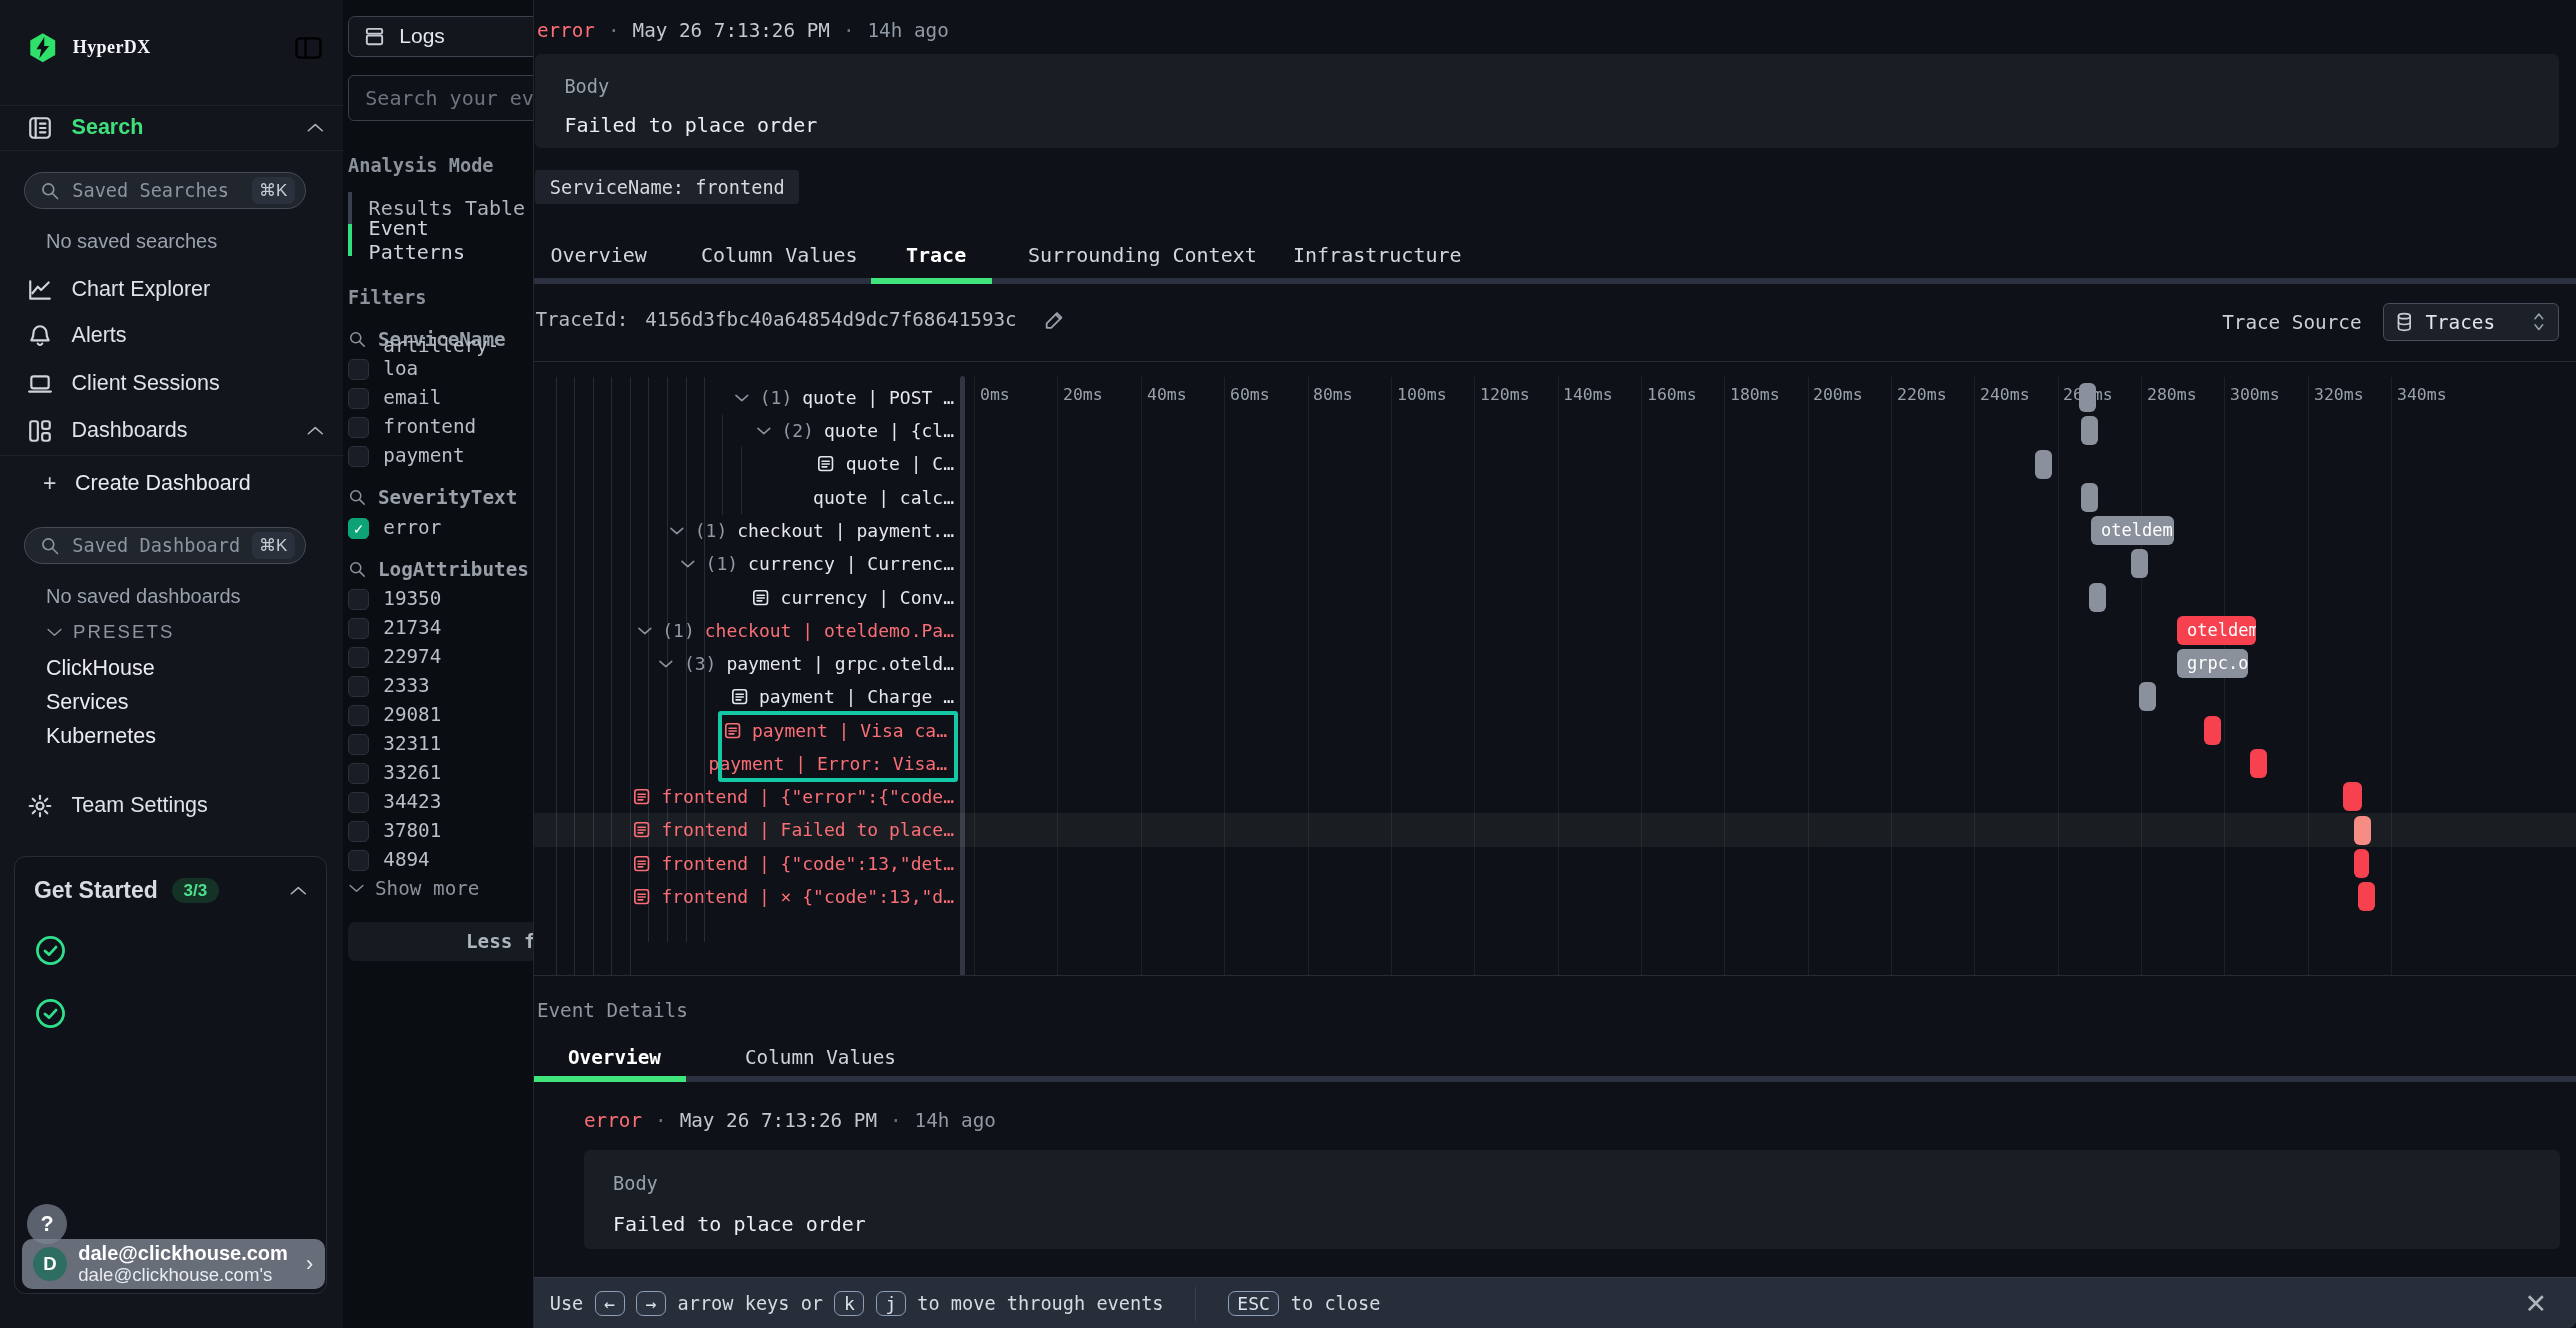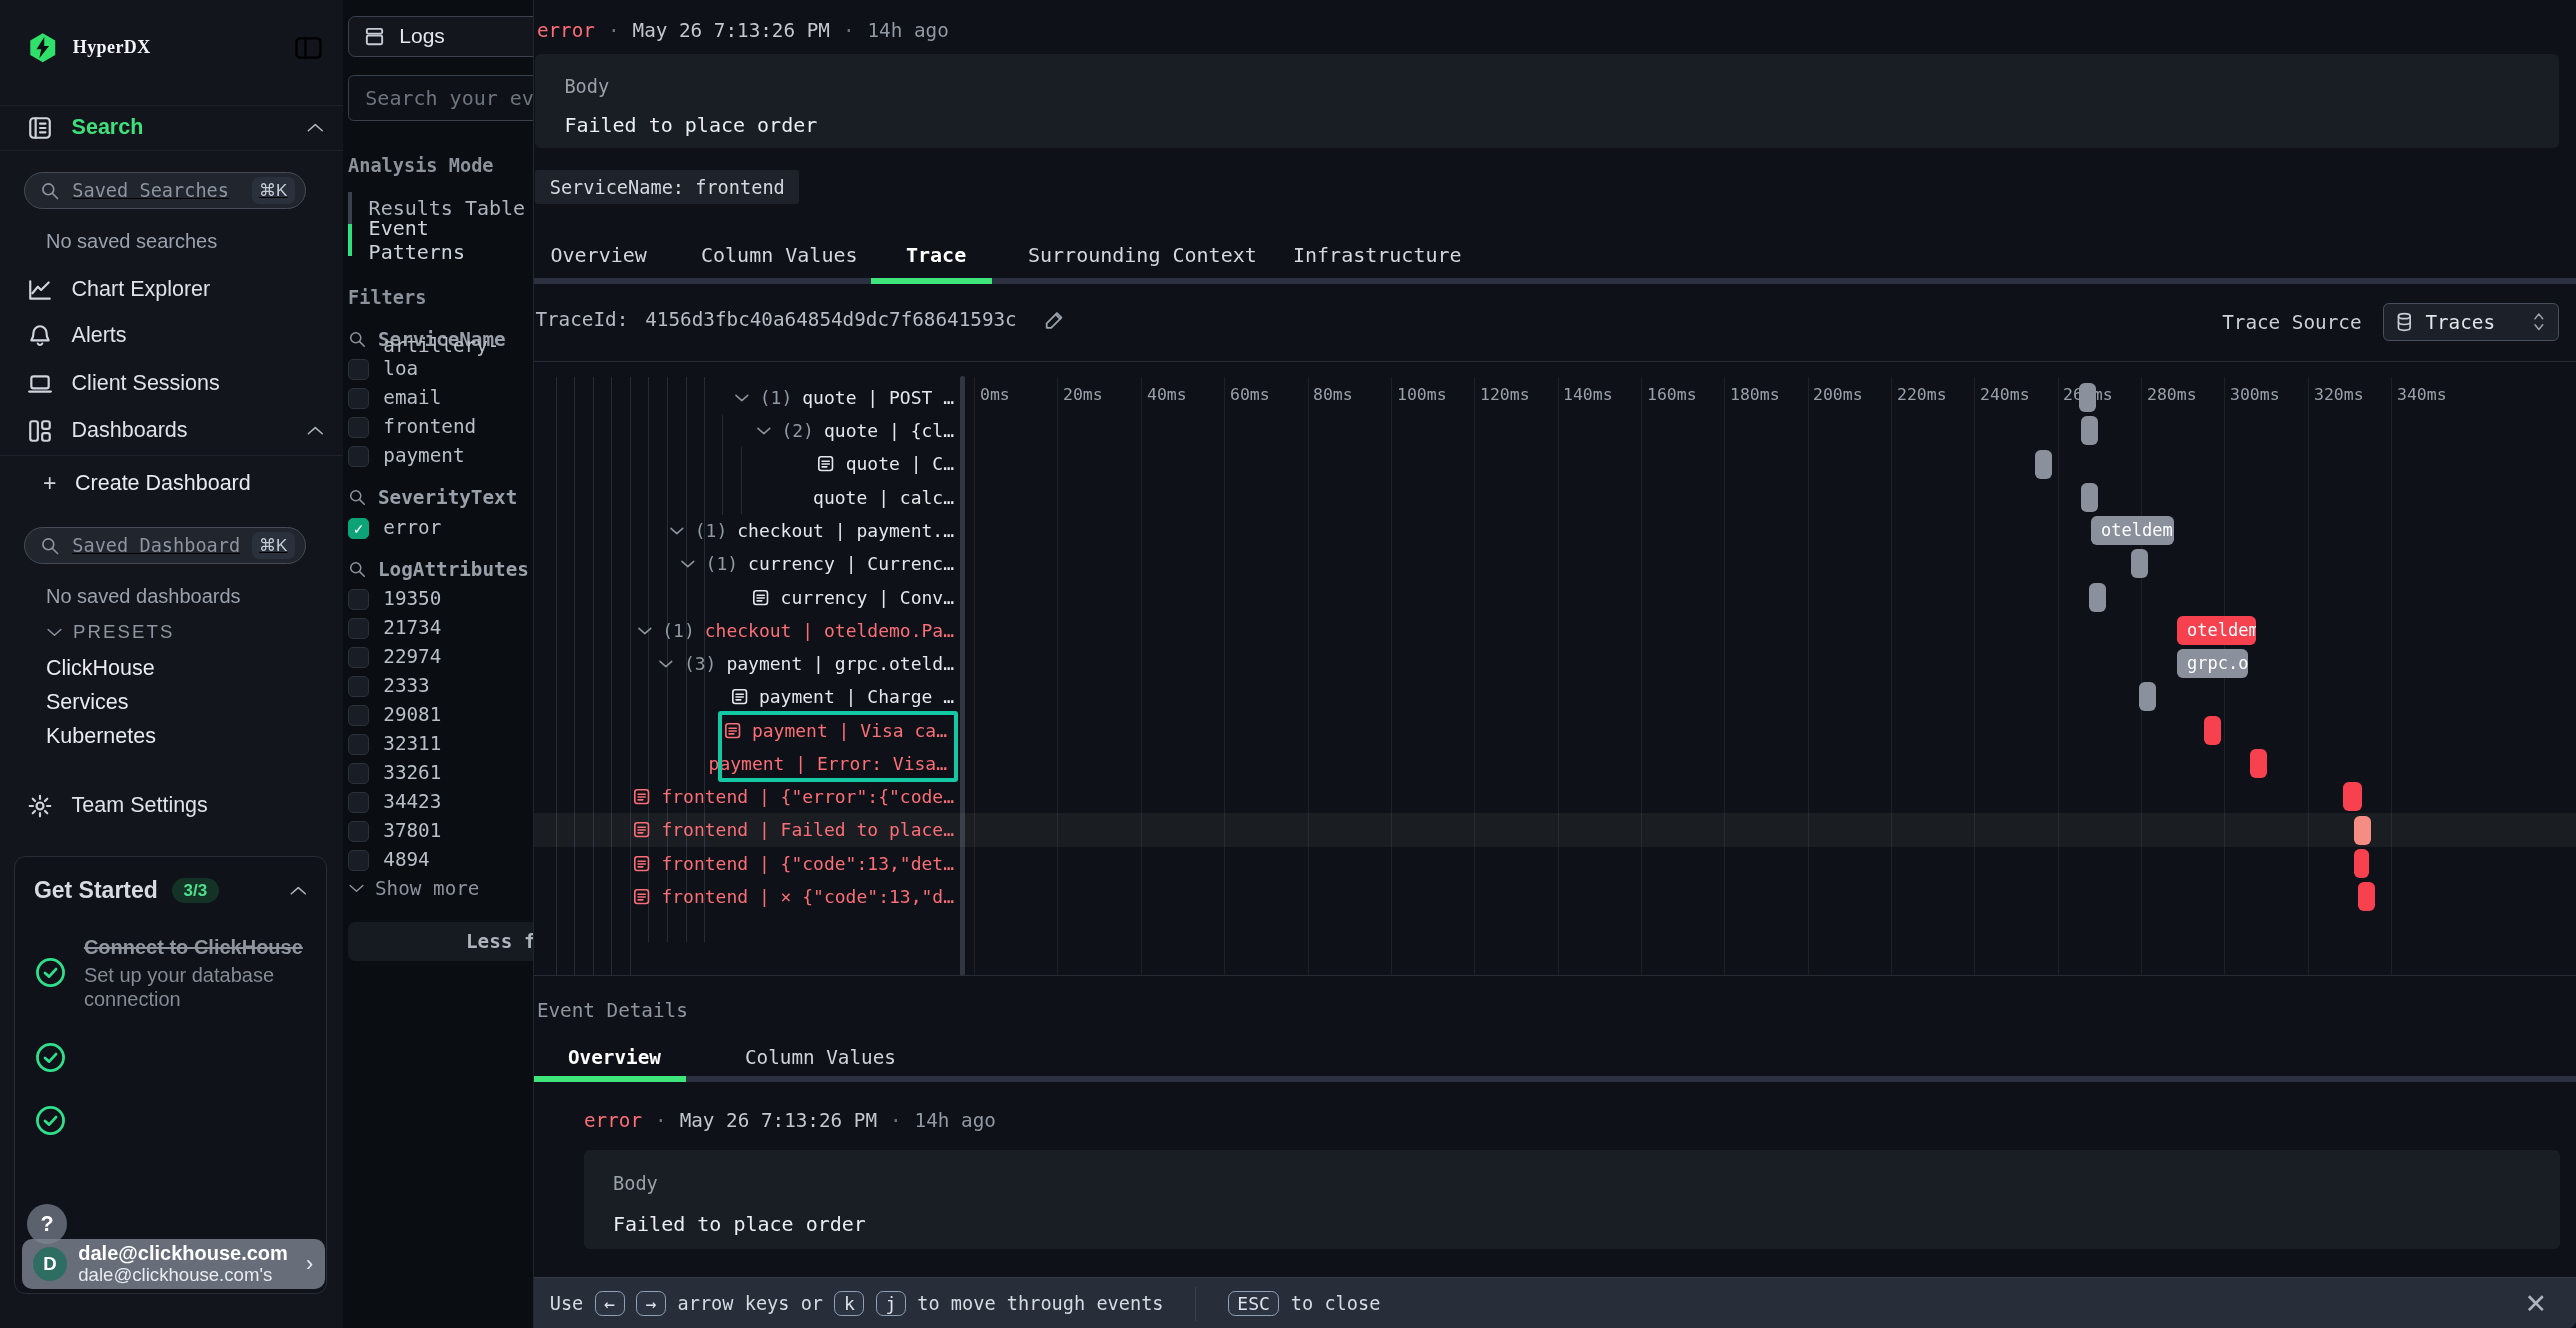--- a/index.html
+++ b/index.html
@@ -16,21 +16,21 @@
   svg{display:block;}
 
   
   .sidebar{position:absolute;left:0;top:0;width:343px;height:1328px;background:var(--sbbg);border-right:1.4px solid #1e232c;}
   .sb-divider{position:absolute;left:0;width:343px;height:1.4px;background:#1d222b;}
   .logo-row{position:absolute;left:27px;top:29px;right:20px;height:37px;display:flex;align-items:center;gap:14.3px;}
   .logo-text{font-family:Liberation Serif, serif;font-weight:bold;font-size:18px;color:#f2f4f7;letter-spacing:0.4px;flex:1;}
   .sb-row{position:absolute;left:0;width:343px;display:flex;align-items:center;gap:18.6px;padding-left:27px;box-sizing:border-box;color:#dfe3e9;font-size:21.5px;}
   .sb-row .lbl{flex:1;}
   .sb-row.greenhead .lbl{color:var(--green);font-weight:bold;}
-  .pill{position:absolute;left:23.6px;width:282px;height:37px;background:#20252e;border:1.4px solid #454c58;border-radius:18.6px;display:flex;align-items:center;gap:10px;padding:0 10px 0 15.7px;box-sizing:border-box;text-decoration:underline;}
+  .pill{position:absolute;left:23.6px;width:282px;height:37px;background:#20252e;border:1.4px solid #454c58;border-radius:18.6px;display:flex;align-items:center;gap:10px;padding:0 10px 0 15.7px;box-sizing:border-box;}
   .pill input{flex:1;min-width:0;background:transparent;border:none;outline:none;font-family:var(--mono);font-size:18.6px;color:#aab1bb;}
   .pill input::placeholder{color:#8d94a0;}
   .kbd-chip{background:#2b313c;border-radius:7.2px;color:#c7ccd4;font-size:17px;font-family:var(--sans);padding:2.9px 7.2px;}
   .muted{color:#99a1ad;font-size:20px;}
   .presets-head{display:flex;align-items:center;gap:10px;color:#8e95a0;font-size:18.6px;letter-spacing:2.1px;}
   .preset-item{position:relative;color:#e8ebef;font-size:21.5px;height:34px;display:flex;align-items:center;}
   .gs-card{position:absolute;left:14.3px;top:856px;width:313px;height:438px;border:1.4px solid #272d37;border-radius:11.4px;background:#0f1218;box-sizing:border-box;padding:20px 18.6px 0 18.6px;}
   .gs-head{display:flex;align-items:center;gap:14.3px;}
   .gs-title{font-weight:bold;font-size:23px;color:#d8dce1;flex:0 0 auto;}
   .gs-badge{background:#143326;color:#4ce08d;font-weight:bold;font-size:17px;border-radius:14.3px;padding:2.9px 11.4px;}
@@ -248,32 +248,20 @@
       <div class="gs-head">
         <span class="gs-title">Get Started</span>
         <span class="gs-badge">3/3</span>
         <span style="flex:1"></span>
         <svg width="18.6" height="11.4" viewBox="0 0 24 14" style="color:#aeb4bd">
             <polyline class="ic" points="3,11 12,3 21,11"></polyline>
           </svg>
       </div>
       <div>
 
-      <div class="gs-item">
-            <span class="gs-check">
-              <svg width="33" height="33" viewBox="0 0 24 24" style="color:#2ee08c">
-                <circle class="ic" cx="12" cy="12" r="9.5"></circle>
-                <polyline class="ic" points="8,12.3 11,15 16,9.5"></polyline>
-              </svg>
-            </span>
-            <span class="txts">
-              <span class="gs-item-title" style="display:block">Connect to ClickHouse</span>
-              <span class="gs-item-sub" style="display:block">Set up your database connection</span>
-            </span>
-          </div>
           <div class="gs-item">
             <span class="gs-check">
               <svg width="33" height="33" viewBox="0 0 24 24" style="color:#2ee08c">
                 <circle class="ic" cx="12" cy="12" r="9.5"></circle>
                 <polyline class="ic" points="8,12.3 11,15 16,9.5"></polyline>
               </svg>
             </span>
           </div>
           <div class="gs-item">
             <span class="gs-check">

